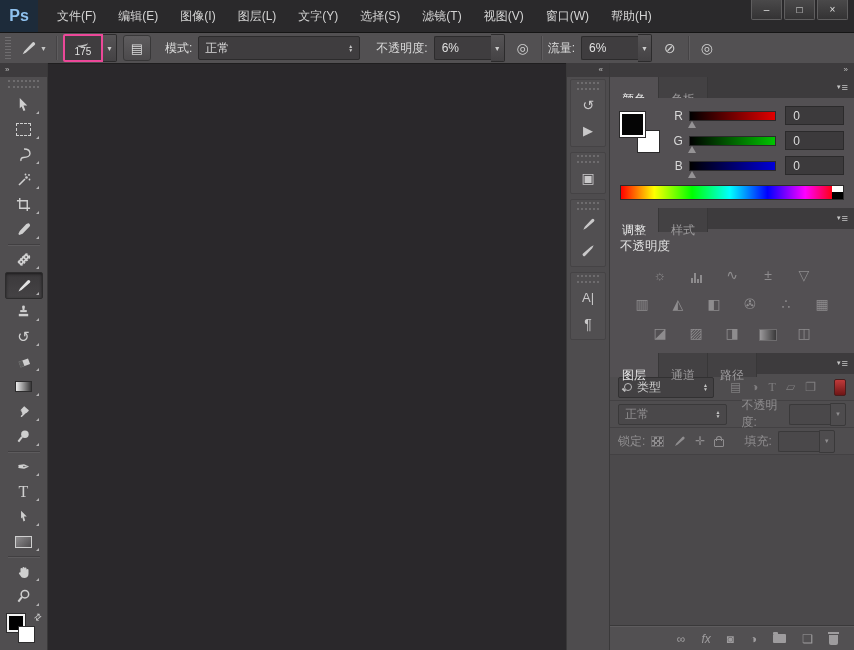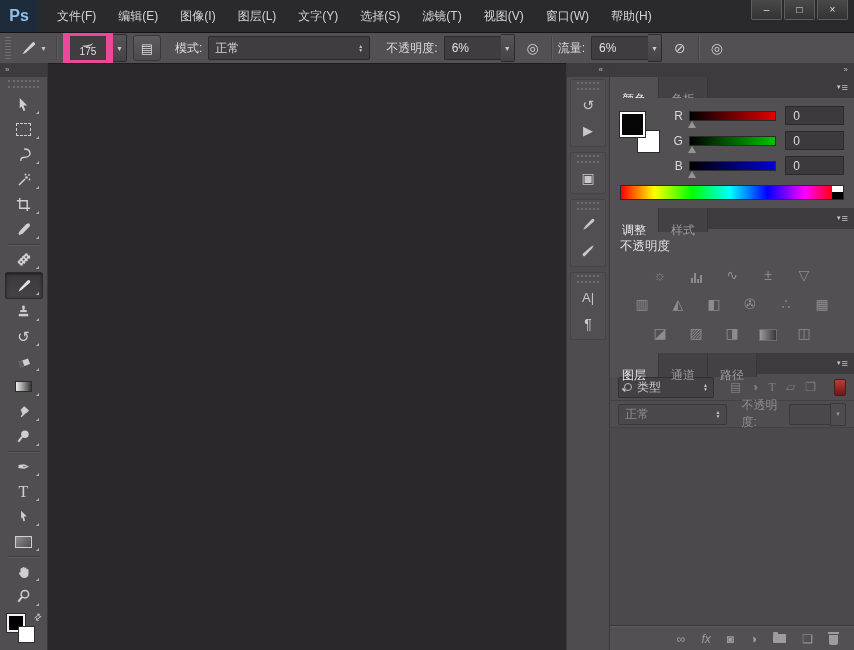--- a/index.html
+++ b/index.html
@@ -18,21 +18,21 @@
   .win-btn{width:29px;height:19px;background:linear-gradient(#4a494a,#343334);
            border:1px solid #5f5e5f;border-top:none;border-radius:0 0 2px 2px;
            color:#e0e0e0;font-size:10px;display:flex;align-items:center;justify-content:center;}
 
   
   .optionsbar{height:30px;background:#525052;border-bottom:1px solid #2b2a2b;
               display:flex;align-items:center;gap:6px;padding:0 5px;}
   .grip-v{width:6px;height:22px;background:repeating-linear-gradient(to bottom,#6f6d6f 0 1px,transparent 1px 3px);}
   .sep{width:1px;height:24px;background:#44424 4;background:#454345;box-shadow:1px 0 0 #5e5c5e;}
   .caret{font-size:7px;color:#c6c6c6;}
-  .brush-size-box{width:36px;height:24px;background:#3f3d3f;border:7px solid #ec4899;
+  .brush-size-box{width:36px;height:24px;background:#3f3d3f;border:2px solid #ec4899;
                   border-radius:2px 0 0 2px;display:flex;flex-direction:column;
                   align-items:center;justify-content:center;line-height:9px;}
   .tip-mark{width:11px;height:4px;border-bottom:2px solid #bbb;border-radius:50%;transform:rotate(-12deg);}
   .size-num{font-size:10px;color:#e2e2e2;}
   .dd-btn{width:13px;height:26px;background:linear-gradient(#565456,#444244);border:1px solid #2c2b2c;
           border-left:none;border-radius:0 2px 2px 0;display:flex;align-items:center;
           justify-content:center;font-size:7px;color:#ccc;}
   .raised-btn{width:26px;height:24px;background:linear-gradient(#5e5c5e,#4c4a4c);
               border:1px solid #383738;border-radius:3px;display:flex;align-items:center;
               justify-content:center;color:#dcdcdc;font-size:13px;}
@@ -509,20 +509,38 @@
                 <span>▼</span>
               </span>
           </div>
           <span class="dim" style="margin-left:8px;">不透明度:</span>
           <div style="display:flex;align-items:center;">
             <div class="mini-dd"></div>
             <div class="mini-dd-btn">▼</div>
           </div>
         </div>
 
+        <div class="l-row">
+          <span class="dim">锁定:</span>
+          <div class="lock-icons">
+            <span class="i-checker"></span>
+            <span>
+              <svg width="13" height="13" viewBox="0 0 16 16">
+                  <path d="M2.5 13.5 L4 10.5 L11.5 2.5 a1.6 1.6 0 0 1 2.3 2.3 L5.5 12 Z" fill="#8f8d8f"></path>
+                </svg>
+            </span>
+            <span>✛</span>
+            <span class="i-lock"></span>
+          </div>
+          <span class="dim" style="margin-left:14px;">填充:</span>
+          <div style="display:flex;align-items:center;">
+            <div class="mini-dd"></div>
+            <div class="mini-dd-btn">▼</div>
+          </div>
+        </div>
 
         <div class="layers-list"></div>
 
         <div class="layers-bottom">
           <span>∞</span>
           <span class="i-fx">fx</span>
           <span>◙</span>
           <span>◑</span>
           <span class="i-folder"></span>
           <span>❏</span>

